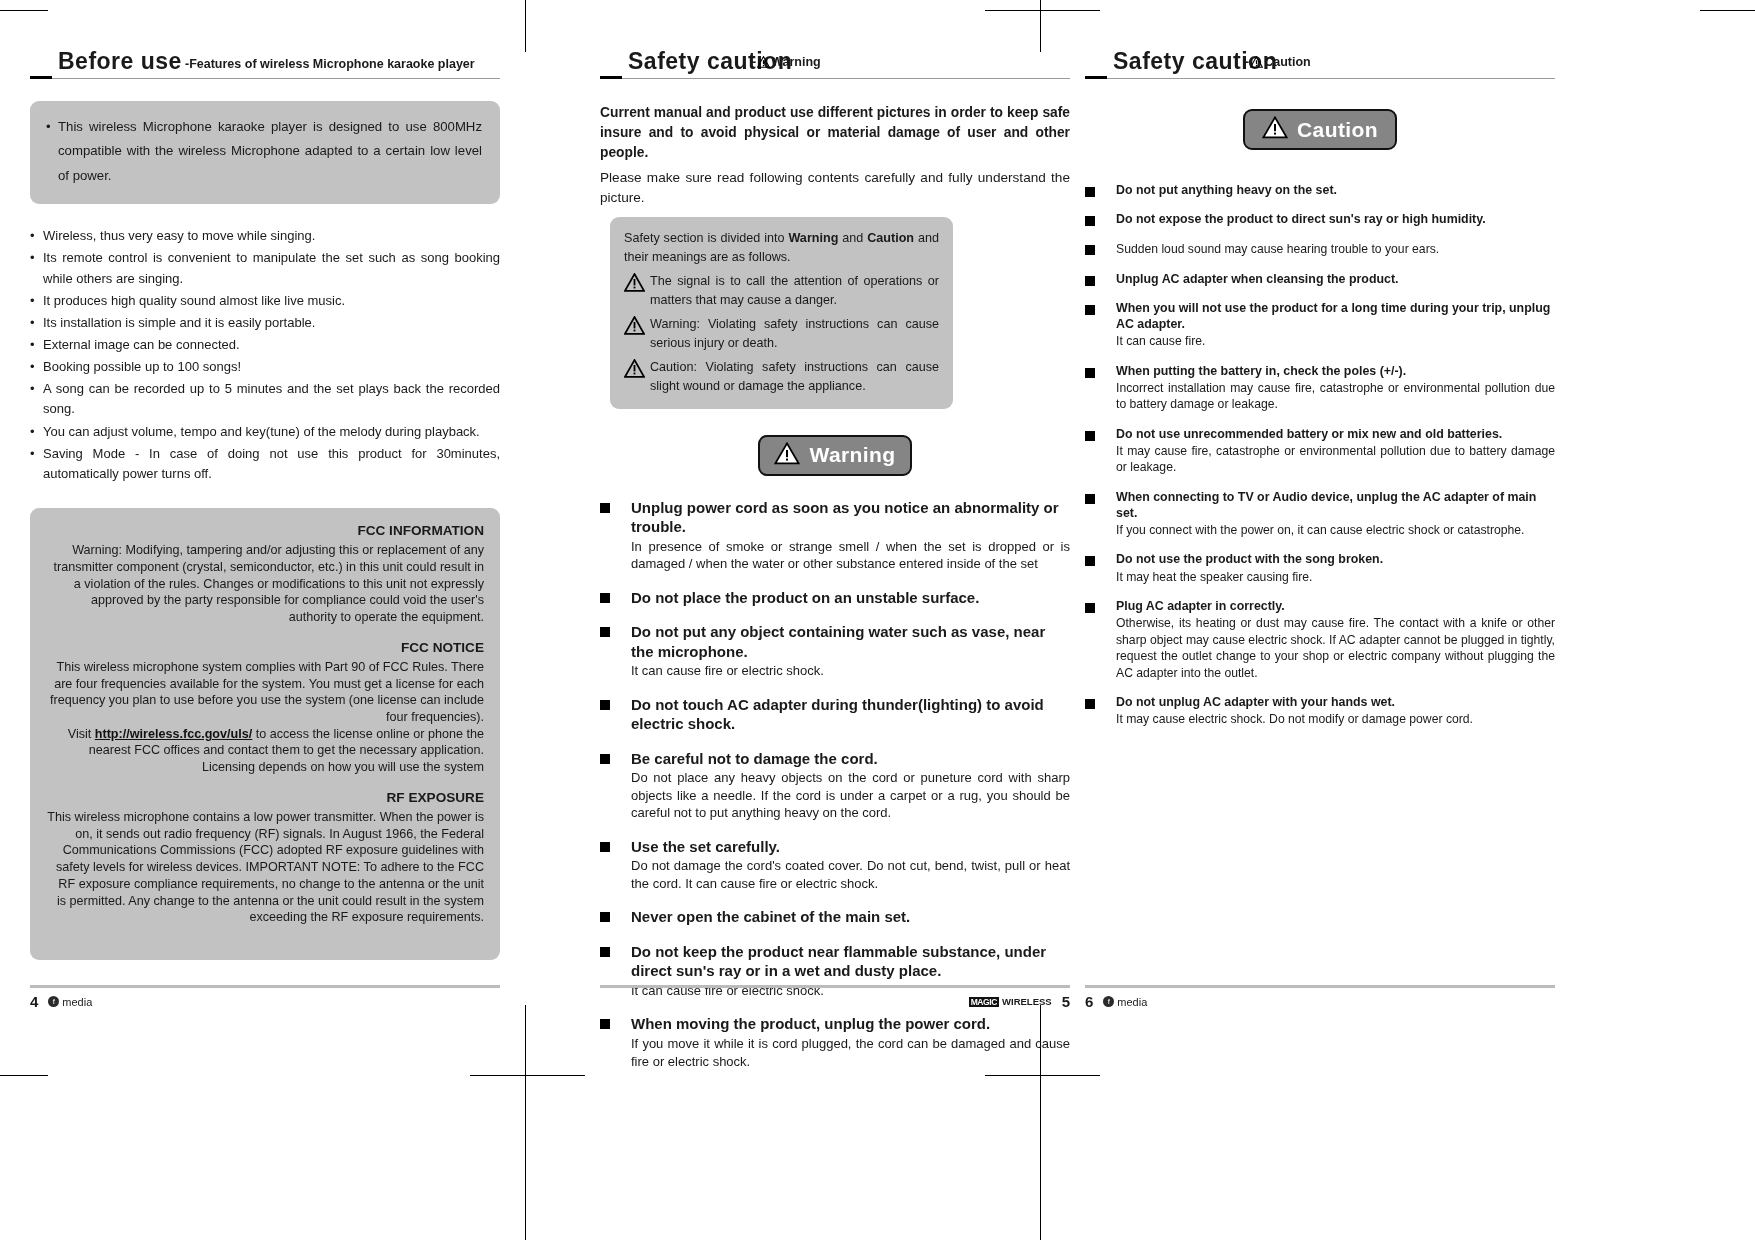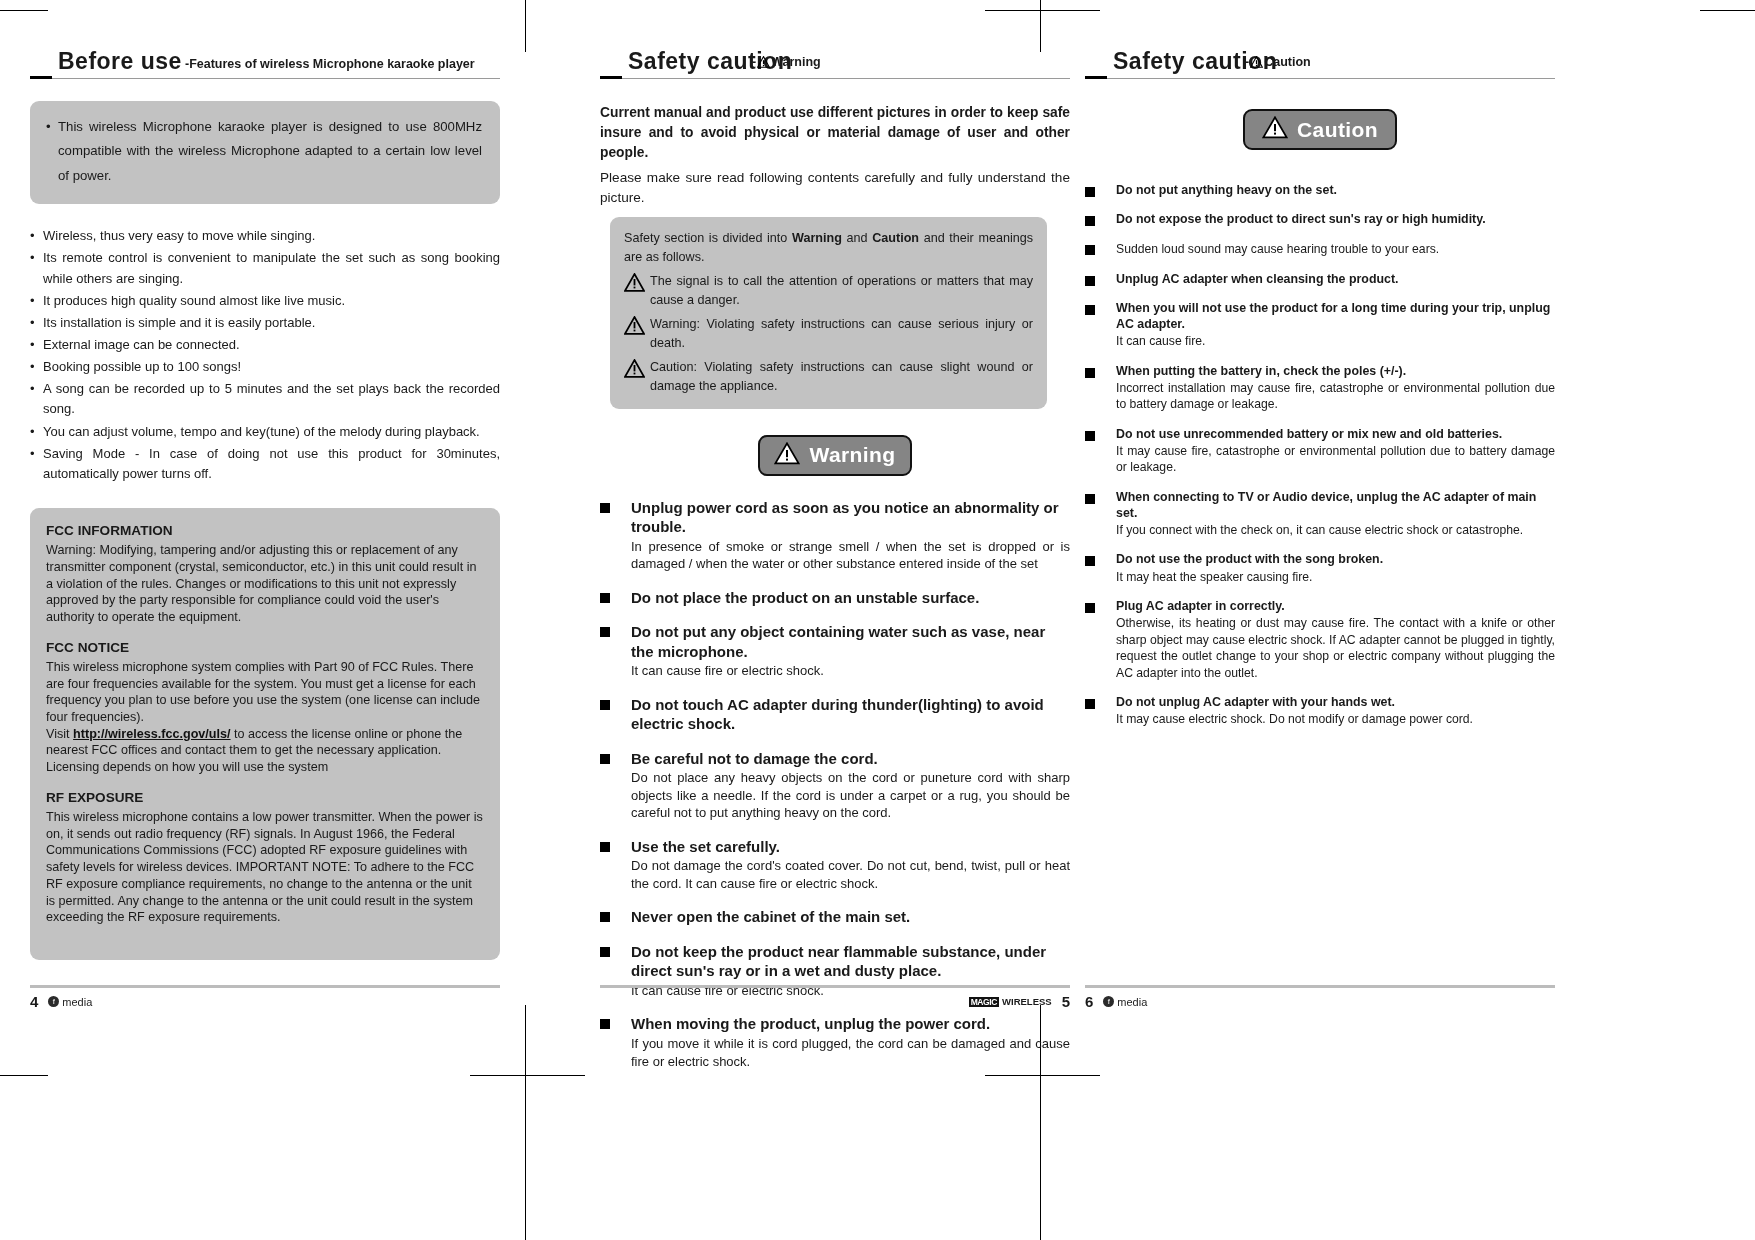--- a/index.html
+++ b/index.html
@@ -87,38 +87,38 @@
     margin-top: 24px;
     padding: 14px 16px 18px 16px;
     font-size: 12.6px;
     line-height: 1.33;
   }
   #fcc-box .fcc-h {
     font-weight: bold;
     font-size: 13.6px;
     margin-bottom: 2px;
   }
-  #fcc-box .fcc-grp { margin-bottom: 13px; }
+  #fcc-box .fcc-grp { margin-bottom: 13px; text-align: right; }
   #fcc-box .fcc-grp:last-child { margin-bottom: 16px; }
   #fcc-box .fcc-p { margin: 0; }
   .fcc-link { font-weight: bold; color: #111; }
 
   
   #mid-intro-bold {
     margin-top: 24px;
     font-size: 13.8px; font-weight: bold;
     line-height: 1.45; text-align: justify;
   }
   #mid-intro-plain {
     margin-top: 5px;
     font-size: 13.6px; line-height: 1.45; text-align: justify;
   }
   #meaning-box {
     margin-top: 10px; margin-left: 10px;
-    width: 437px;
+    width: 343px;
     font-size: 12.6px; line-height: 1.5;
     padding: 12px 14px 13px 14px;
   }
   #meaning-box .m-lead { text-align: justify; margin-bottom: 4px; }
   #meaning-box .m-row { display: flex; margin-top: 5px; }
   #meaning-box .m-ico { flex: 0 0 26px; padding-top: 1px; }
   #meaning-box .m-txt { flex: 1; text-align: justify; }
 
   
   .badge {
@@ -472,21 +472,21 @@
         <span class="sq"></span>
         <div class="sq-body">
           <div class="sq-title">Do  not  use  unrecommended  battery  or  mix  new  and  old  batteries.</div>
           <div class="sq-desc">It  may  cause  fire,  catastrophe  or  environmental  pollution  due  to  battery  damage  or  leakage.</div>
         </div>
       </div>
     <div class="sq-item">
         <span class="sq"></span>
         <div class="sq-body">
           <div class="sq-title">When  connecting  to  TV  or  Audio  device,  unplug  the  AC  adapter  of  main  set.</div>
-          <div class="sq-desc">If  you  connect  with  the  check  on,  it  can  cause  electric  shock  or  catastrophe.</div>
+          <div class="sq-desc">If  you  connect  with  the  power  on,  it  can  cause  electric  shock  or  catastrophe.</div>
         </div>
       </div>
     <div class="sq-item">
         <span class="sq"></span>
         <div class="sq-body">
           <div class="sq-title">Do  not  use  the  product  with  the  song  broken.</div>
           <div class="sq-desc">It  may  heat  the  speaker  causing  fire.</div>
         </div>
       </div>
     <div class="sq-item">

